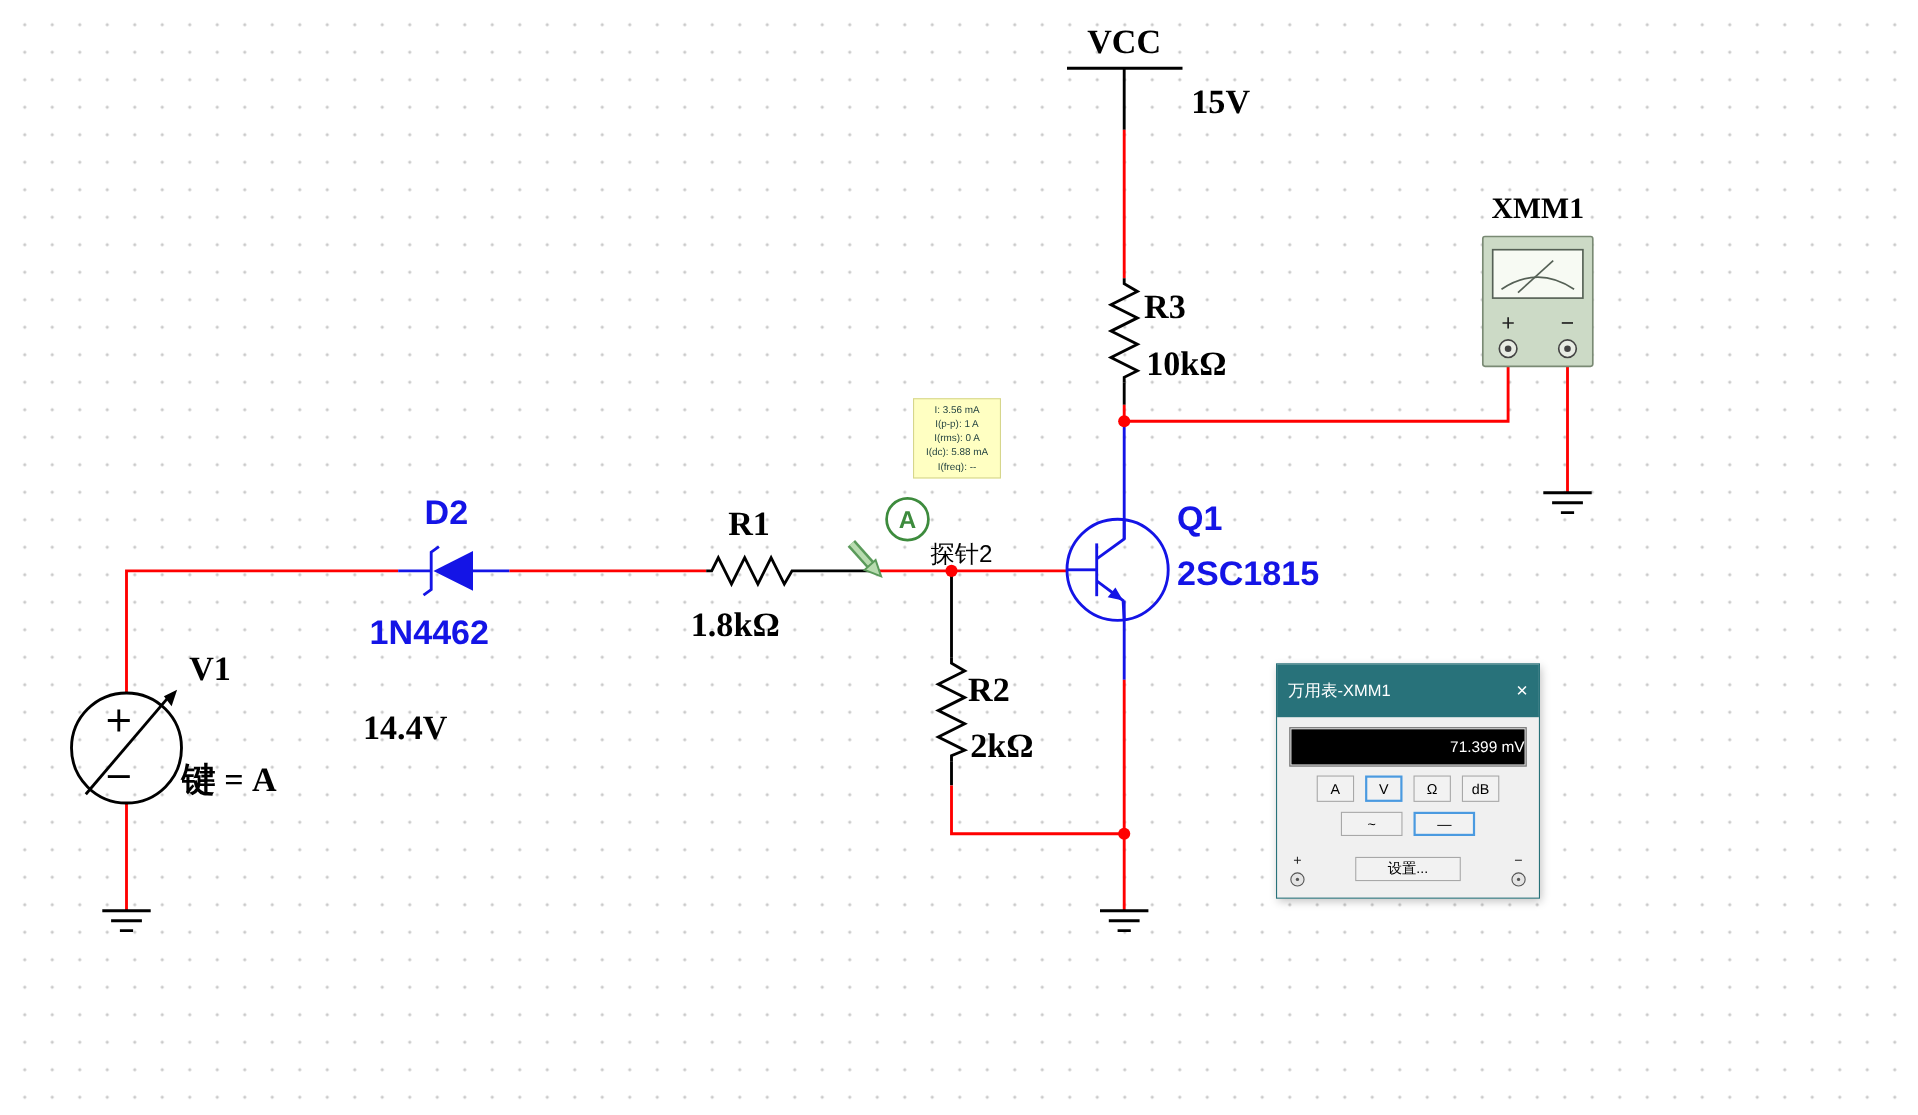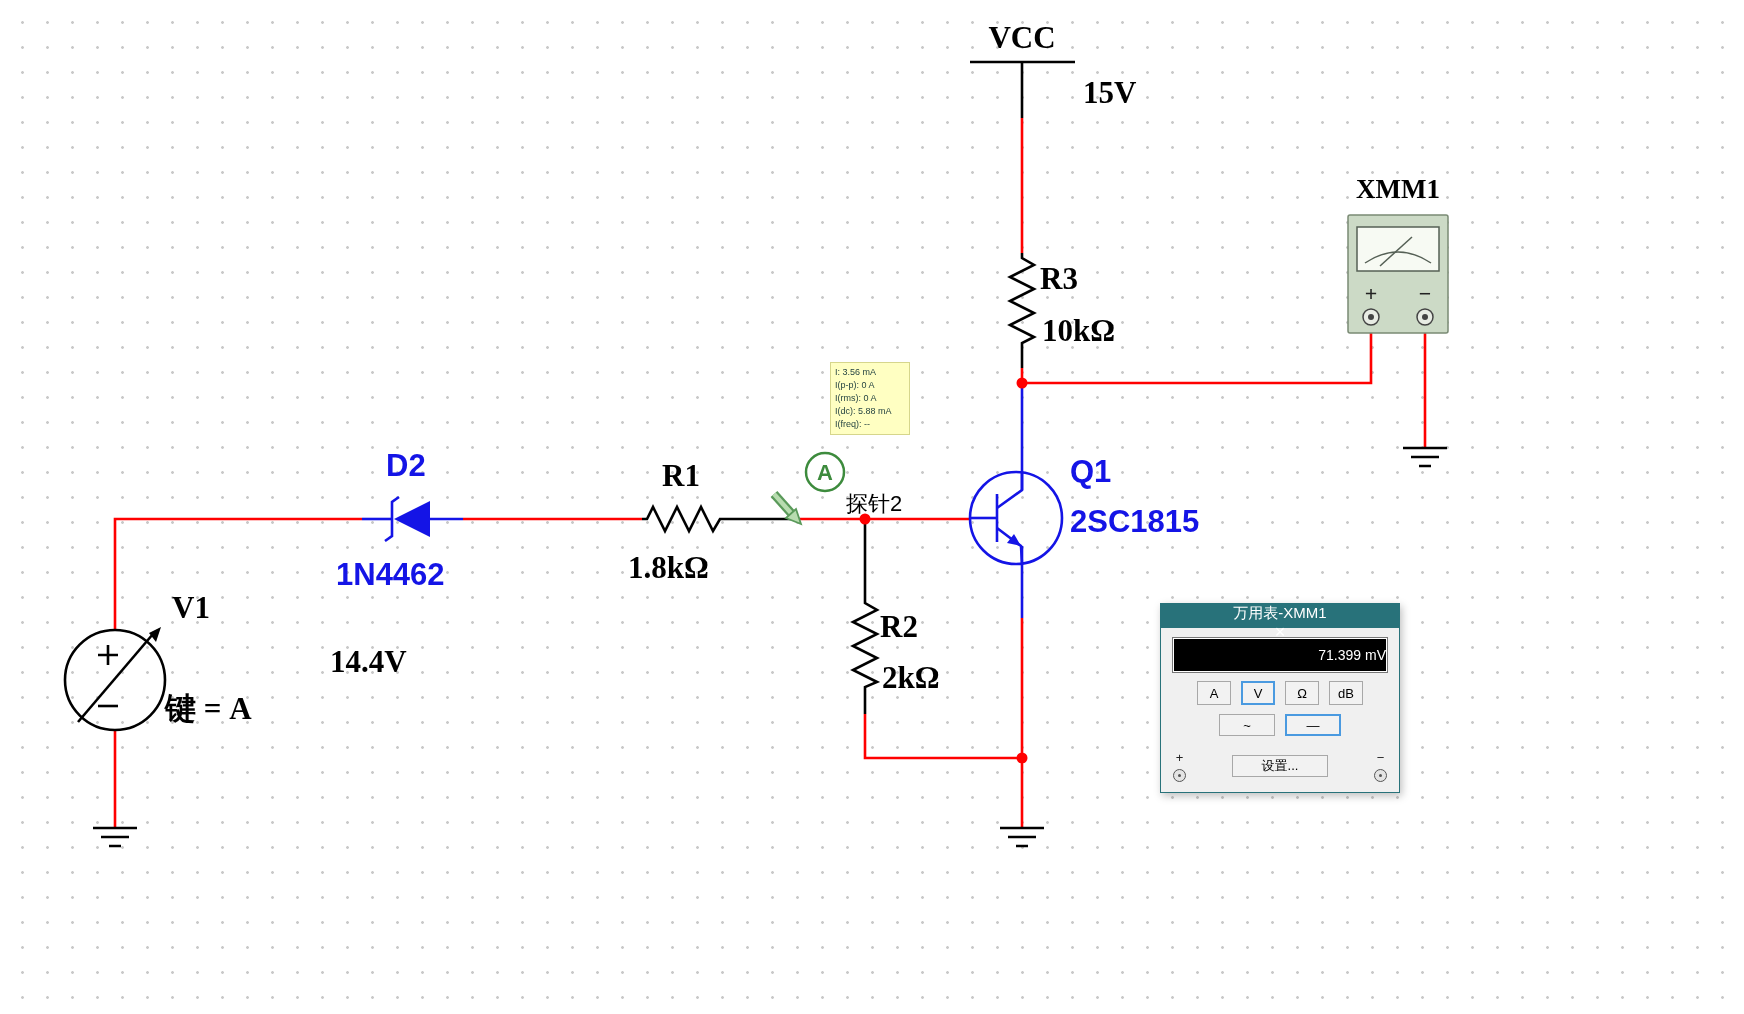--- a/index.html
+++ b/index.html
@@ -22,34 +22,34 @@
   .lbl-blue{font-family:"Liberation Sans",sans-serif;font-weight:bold;font-size:31px;fill:#1414e6;}
   .lbl-probe-name{font-family:"Liberation Sans",sans-serif;font-size:22px;fill:#000;}
   .lbl-probe-a{font-family:"Liberation Sans",sans-serif;font-weight:bold;font-size:22px;fill:#3d8b3d;}
   .lbl-xmm-sign{font-family:"Liberation Serif",serif;font-weight:bold;font-size:22px;fill:#222;}
 
   
   .probe-tooltip{
     position:absolute;left:830px;top:362px;width:80px;
     background:#ffffc2;border:1px solid #d6d68c;
     font-size:9px;line-height:13px;color:#1d3d3d;
-    padding:3px 4px;box-sizing:border-box;
+    padding:3px 4px;box-sizing:border-box;text-align:center;
   }
 
   
   .mm-dialog{
     position:absolute;left:1160px;top:603px;width:240px;
     background:#f0f0f0;border:1px solid #28727a;
     box-shadow:2px 3px 8px rgba(0,0,0,.25);
     font-family:"Liberation Sans",sans-serif;box-sizing:border-box;
   }
   .mm-titlebar{
-    height:24px;background:#28727a;color:#fff;
+    height:48px;background:#28727a;color:#fff;
     display:flex;align-items:center;justify-content:space-between;
-    padding:0 24px;font-size:15px;flex-direction:column;
+    padding:0 10px;font-size:15px;
   }
   .mm-close{cursor:pointer;font-size:18px;line-height:18px;color:#fff;}
   .mm-display{
     margin:10px 12px 6px 12px;height:32px;background:#000;
     border:1px solid #ffffff;outline:1px solid #777;
     color:#fff;font-size:14px;display:flex;align-items:center;justify-content:flex-end;
   }
   .mm-row{display:flex;justify-content:center;gap:10px;margin-top:9px;}
   .mm-btn{
     min-width:34px;height:24px;background:#f2f2f2;border:1px solid #a8a8a8;
@@ -177,21 +177,21 @@
     <path d="M774 494 L791 513" stroke="#b8dcb0" stroke-width="4.5" fill="none"></path>
     <polygon points="801,524 796,509 786,518" fill="#b8dcb0" stroke="#5a9a5a" stroke-width="1.8"></polygon>
     <circle cx="825" cy="472" r="19" fill="#ffffff" stroke="#3d8b3d" stroke-width="2.5"></circle>
     <text class="lbl-probe-a" x="825" y="480" text-anchor="middle">A</text>
     <text class="lbl-probe-name" x="846" y="511">探针2</text>
   </g>
 </svg>
 
 <div class="probe-tooltip">
   <div>I: 3.56 mA</div>
-  <div>I(p-p): 0 A</div>
+  <div>I(p-p): 1 A</div>
   <div>I(rms): 0 A</div>
   <div>I(dc): 5.88 mA</div>
   <div>I(freq): --</div>
 </div>
 
 <div class="mm-dialog">
   <div class="mm-titlebar">
     <span>万用表-XMM1</span>
     <span class="mm-close">×</span>
   </div>

